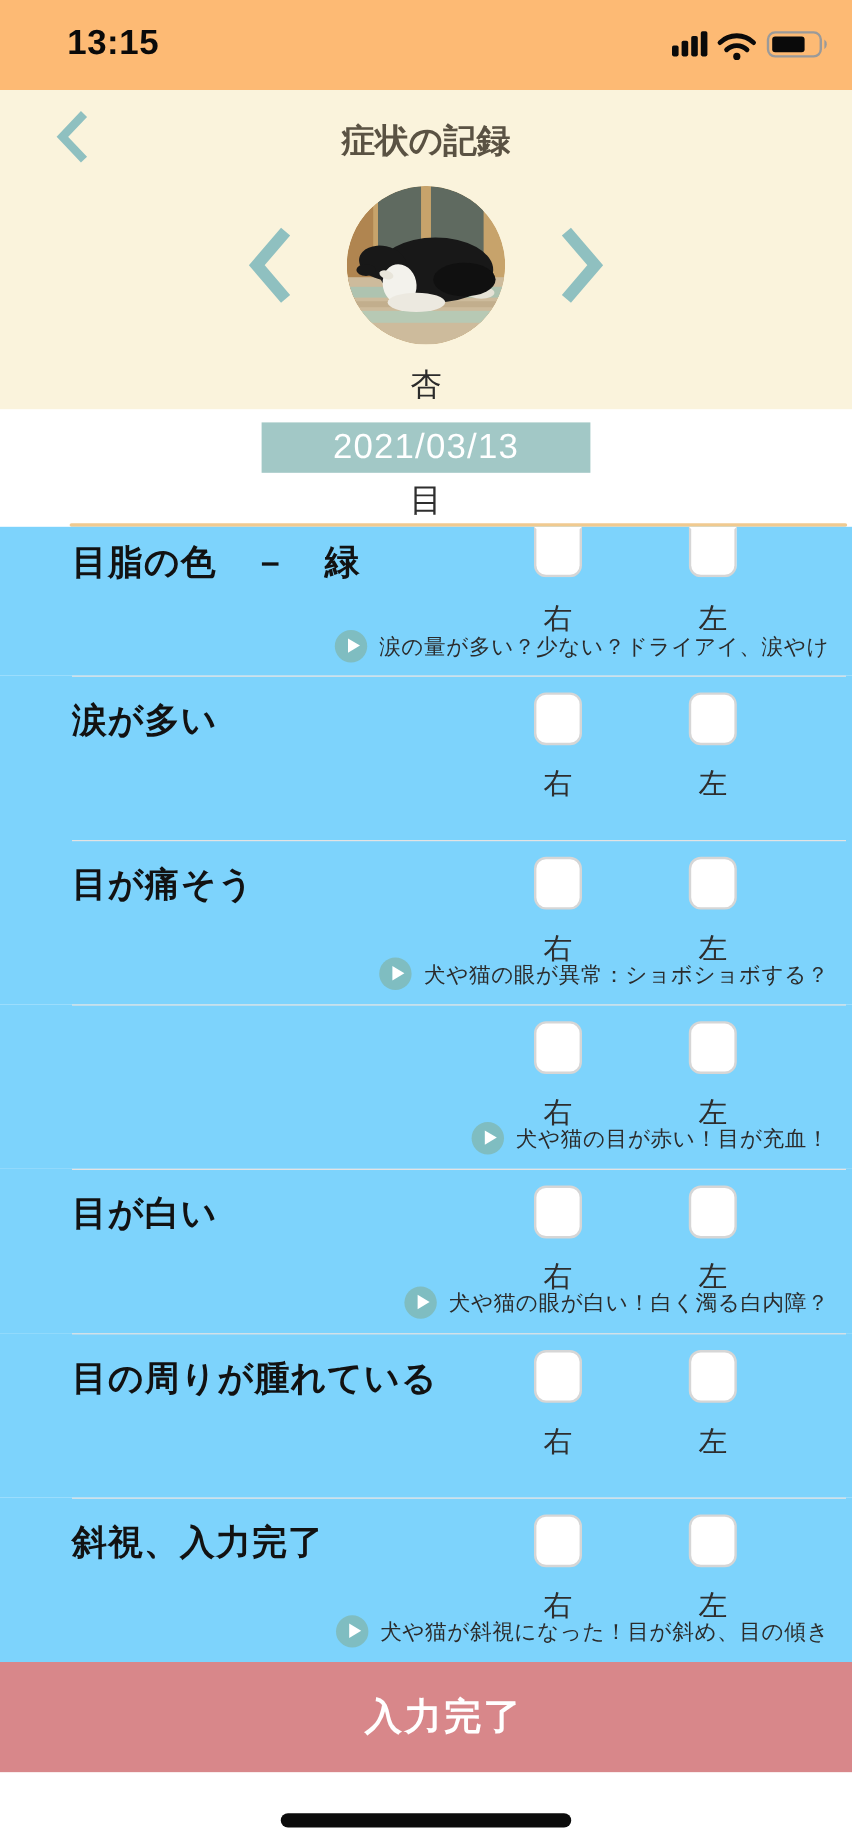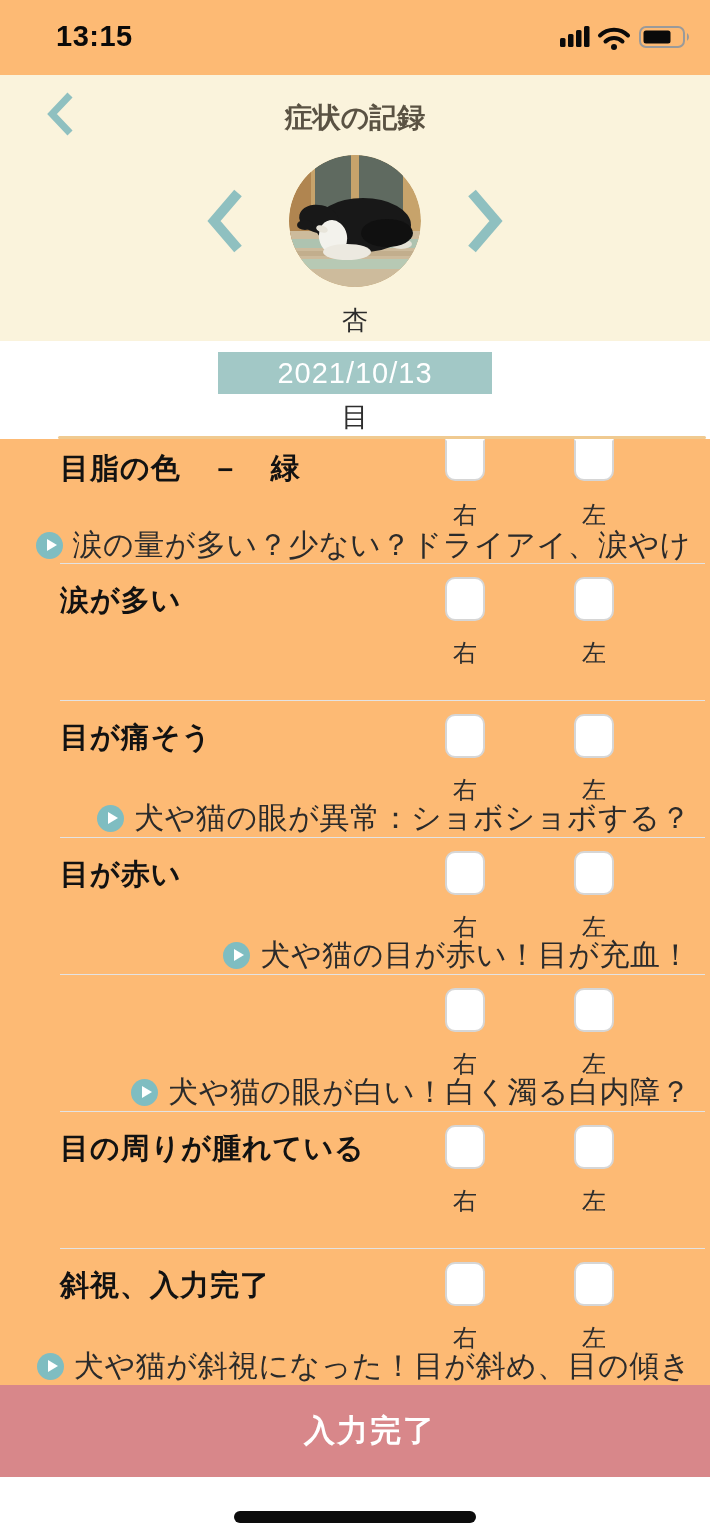--- a/index.html
+++ b/index.html
@@ -22,36 +22,36 @@
   .pet-name { position:absolute; left:0; right:0; top:228px; text-align:center; font-size:26px; color:#2b2b2b; }
 
   .gap-strip { height:11px; background:#fff; }
 
   
   .date-badge { display:block; margin:0 auto; width:274px; height:42px; background:#a2c8c6; border:none; color:#ffffff; font-size:29px; font-family:inherit; text-align:center; line-height:42px; letter-spacing:1px; cursor:pointer; }
   .section-title { height:42px; line-height:46px; text-align:center; font-size:27px; color:#2e2e2e; }
   .orange-divider { height:3px; margin:0 4px 0 58px; background:#f0ca90; border-radius:2px; }
 
   
-  .row { position:relative; height:137px; background:#fdba74;padding-left:37px; }
+  .row { position:relative; height:137px; background:#7dd3fc;padding-left:37px; }
   .row:not(.first)::before { content:""; position:absolute; left:60px; right:5px; top:0; height:1px; background:#e3e3e3; }
   .row.first { height:124px; }
   .row-title { position:absolute; left:60px; top:18px; font-size:29px; font-weight:bold; color:#121212; letter-spacing:1px; }
   .row.first .row-title { top:10px; }
   .cb { position:absolute; width:40px; height:44px; background:#fff; border:2px solid #d6d6d6; border-radius:10px; top:14px; cursor:pointer; padding:0; }
   .cb-right { left:445px; } .cb-left { left:574px; }
   .row.first .cb { top:0; height:42px; border-top-color:transparent; border-radius:0 0 10px 10px; }
   .cb-lbl { position:absolute; width:40px; top:74px; text-align:center; font-size:24px; color:#2e2e2e; }
   .row.first .cb-lbl { top:60px; }
   .lbl-right { left:445px; } .lbl-left { left:574px; }
   .link-line { position:absolute; right:19px; top:98px; display:flex; align-items:center; gap:10px; background:none; border:none; cursor:pointer; font-family:inherit; }
   .row.first .link-line { top:86px; }
   .play-icon { position:relative; width:27px; height:27px; border-radius:50%; background:#7fbdc1; flex:0 0 auto; }
   .play-icon::after { content:""; position:absolute; left:11px; top:7px; width:0; height:0; border-left:10px solid #ffffff; border-top:6.5px solid transparent; border-bottom:6.5px solid transparent; }
-  .link-text { font-size:30px; color:#2b2b2b; letter-spacing:0.5px; white-space:nowrap; }
+  .link-text { font-size:18px; color:#2b2b2b; letter-spacing:0.5px; white-space:nowrap; }
 
   
   .bottom-bar { position:absolute; left:0; right:0; top:1385px; height:92px; display:flex; }
   .bottom-bar button { flex:1 1 50%; border:none; color:#ffffff; font-size:31px; font-weight:bold; font-family:inherit; letter-spacing:2px; cursor:pointer;padding-left:30px; }
   .btn-complete { background:#d8878a; }
   .btn-doctor { background:#9fc7c5; }
 
   
   .home-area { position:absolute; left:0; right:0; top:1477px; height:59px; background:#ffffff; }
   .home-indicator { position:absolute; left:50%; top:34px; transform:translateX(-50%); width:242px; height:12px; border-radius:6px; background:#0c0c0c; cursor:pointer; }
@@ -134,21 +134,21 @@
           <polyline points="5,5 29,33 5,61" fill="none" stroke="#8fc0c0" stroke-width="10"></polyline>
         </svg>
       </button>
     </div>
 
     <div class="pet-name">杏</div>
   </div>
 
   <div class="gap-strip"></div>
 
-  <button class="date-badge">2021/10/13</button>
+  <button class="date-badge">2021/03/13</button>
   <div class="section-title">目</div>
   <div class="orange-divider"></div>
 
   <div id="symptom-rows">
     <div class="row first">
       <div class="row-title">目脂の色　－　緑</div>
       <button class="cb cb-right"></button>
       <button class="cb cb-left"></button>
       <div class="cb-lbl lbl-right">右</div>
       <div class="cb-lbl lbl-left">左</div>
@@ -172,32 +172,32 @@
       <button class="cb cb-left"></button>
       <div class="cb-lbl lbl-right">右</div>
       <div class="cb-lbl lbl-left">左</div>
       <button class="link-line">
         <span class="play-icon"></span>
         <span class="link-text">犬や猫の眼が異常：ショボショボする？</span>
       </button>
     </div>
 
     <div class="row">
-      <div class="row-title">目が赤い</div>
       <button class="cb cb-right"></button>
       <button class="cb cb-left"></button>
       <div class="cb-lbl lbl-right">右</div>
       <div class="cb-lbl lbl-left">左</div>
       <button class="link-line">
         <span class="play-icon"></span>
         <span class="link-text">犬や猫の目が赤い！目が充血！</span>
       </button>
     </div>
 
     <div class="row">
+      <div class="row-title">目が白い</div>
       <button class="cb cb-right"></button>
       <button class="cb cb-left"></button>
       <div class="cb-lbl lbl-right">右</div>
       <div class="cb-lbl lbl-left">左</div>
       <button class="link-line">
         <span class="play-icon"></span>
         <span class="link-text">犬や猫の眼が白い！白く濁る白内障？</span>
       </button>
     </div>
 

